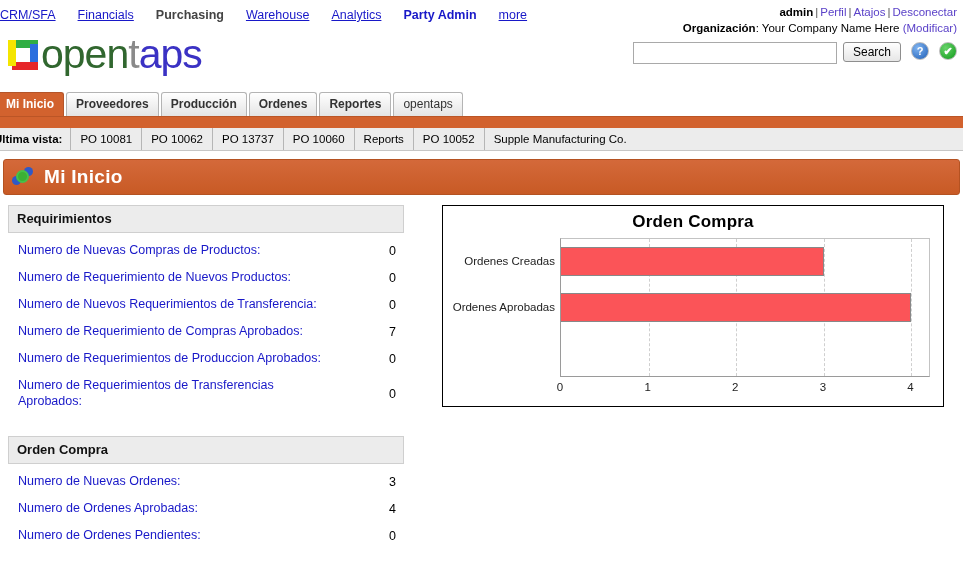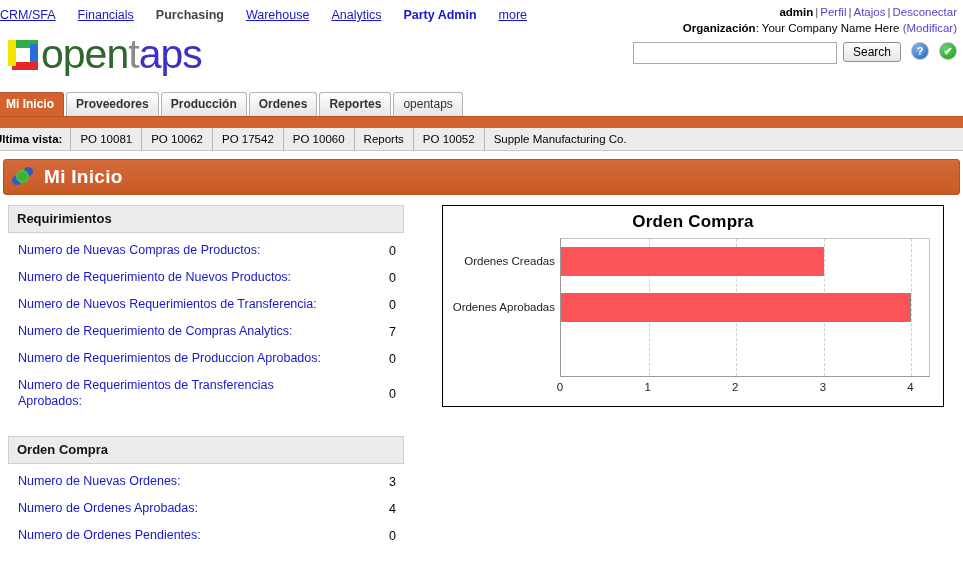--- a/index.html
+++ b/index.html
@@ -401,21 +401,21 @@
     <div class="tab">Reportes</div>
     <div class="tab plain">opentaps</div>
   </div>
 </div>
 <div class="orangebar"></div>
 
 <div class="laststrip">
   <span class="lv-label">Ultima vista:</span>
   <span class="lv-item">PO 10081</span>
   <span class="lv-item">PO 10062</span>
-  <span class="lv-item">PO 17542</span>
+  <span class="lv-item">PO 13737</span>
   <span class="lv-item">PO 10060</span>
   <span class="lv-item">Reports</span>
   <span class="lv-item">PO 10052</span>
   <span class="lv-item last">Supple Manufacturing Co.</span>
 </div>
 
 <div class="pagehead">
   <span class="ph-icon">
     <i class="ph-i1"></i>
       <i class="ph-i2"></i>
@@ -437,21 +437,21 @@
         </div>
         <div class="prow">
           <span class="plabel">Numero de Requerimiento de Nuevos Productos:</span>
           <span class="pvalue">0</span>
         </div>
         <div class="prow">
           <span class="plabel">Numero de Nuevos Requerimientos de Transferencia:</span>
           <span class="pvalue">0</span>
         </div>
         <div class="prow">
-          <span class="plabel">Numero de Requerimiento de Compras Analytics:</span>
+          <span class="plabel">Numero de Requerimiento de Compras Aprobados:</span>
           <span class="pvalue">7</span>
         </div>
         <div class="prow">
           <span class="plabel">Numero de Requerimientos de Produccion Aprobados:</span>
           <span class="pvalue">0</span>
         </div>
         <div class="prow two-line">
           <span class="plabel">Numero de Requerimientos de Transferencias Aprobados:</span>
           <span class="pvalue">0</span>
         </div>

